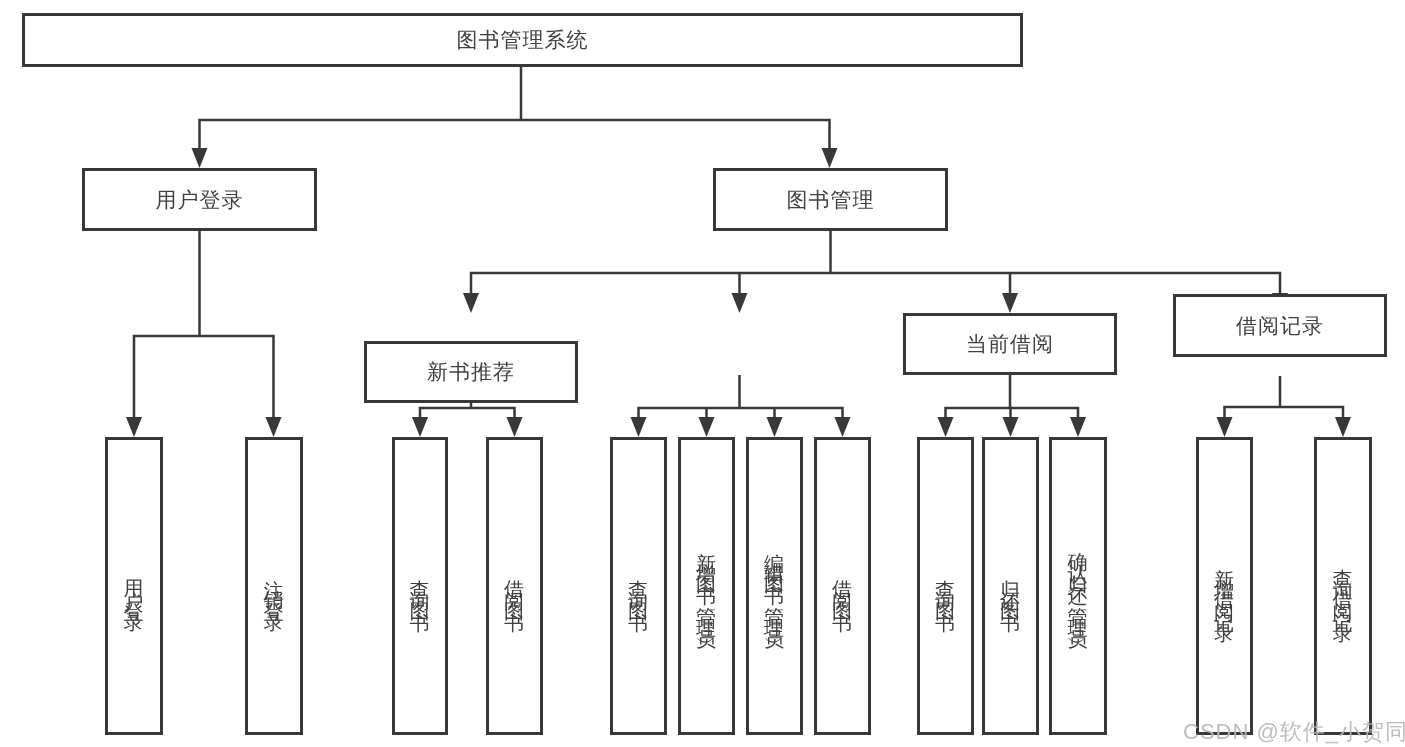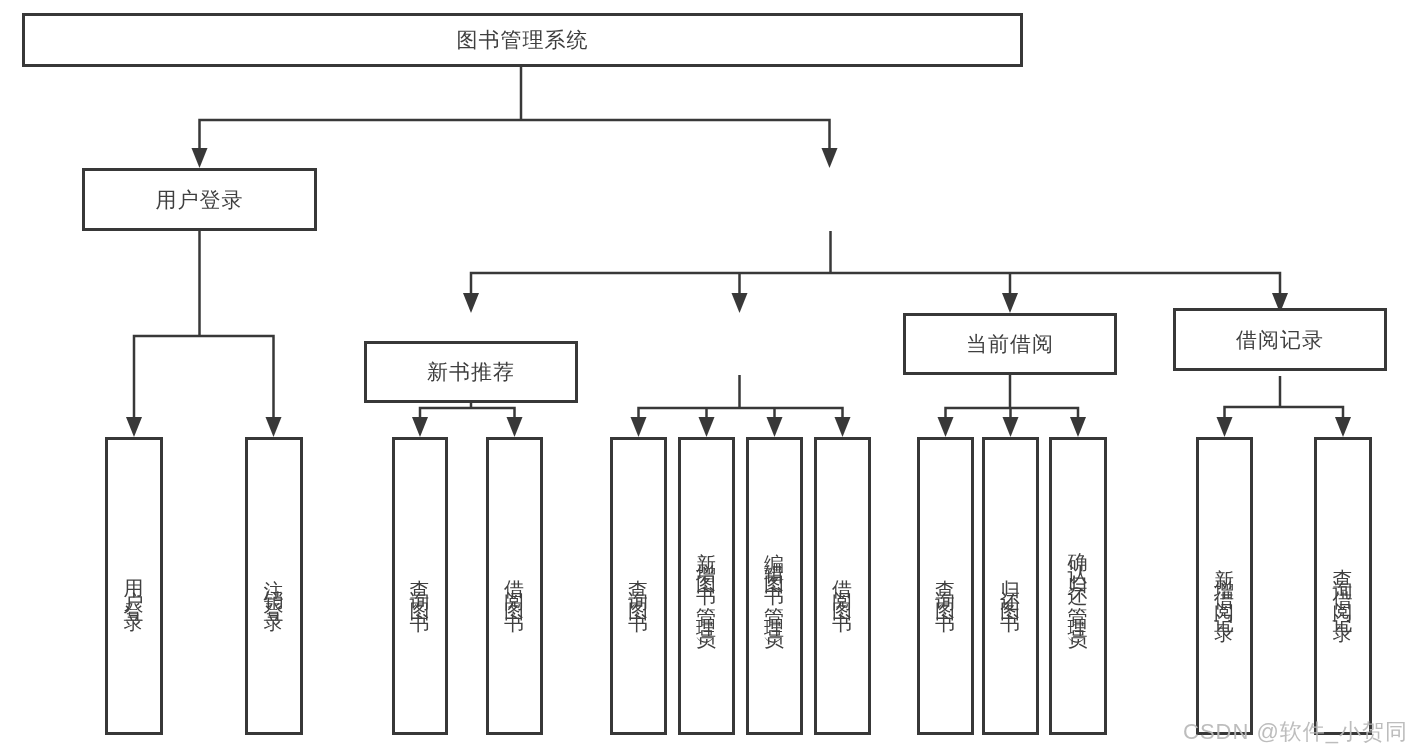--- a/index.html
+++ b/index.html
@@ -45,21 +45,21 @@
   }
   
   .n-root  { left: 22px;   top: 13px;  width: 1001px; height: 54px; }
   
   .n-l2a   { left: 82px;   top: 168px; width: 235px;  height: 63px; }
   .n-l2b   { left: 713px;  top: 168px; width: 235px;  height: 63px; }
   
   .n-l3a   { left: 364px;  top: 313px; width: 214px;  height: 62px; margin-top: 28px; }
   .n-l3b   { left: 632px;  top: 313px; width: 215px;  height: 62px; }
   .n-l3c   { left: 903px;  top: 313px; width: 214px;  height: 62px; }
-  .n-l3d   { left: 1173px; top: 308px; width: 214px;  height: 63px; }
+  .n-l3d   { left: 1173px; top: 294px; width: 214px;  height: 63px; }
   
   .leaf    { top: 437px; height: 298px; width: 57px; }
   .lf-g1a  { left: 105px;  width: 58px; }
   .lf-g1b  { left: 245px;  width: 58px; }
   .lf-g2a  { left: 392px;  width: 56px; }
   .lf-g2b  { left: 486px; }
   .lf-g3a  { left: 610px; }
   .lf-g3b  { left: 678px; }
   .lf-g3c  { left: 746px; }
   .lf-g3d  { left: 814px; }
@@ -139,20 +139,21 @@
       <path d="M1070 417 L1086 417 L1078 437 Z"></path>
 
       <path d="M1216.5 417 L1232.5 417 L1224.5 437 Z"></path>
       <path d="M1335 417 L1351 417 L1343 437 Z"></path>
     </g>
   </svg>
 
   <div class="node hnode n-root">图书管理系统</div>
 
   <div class="node hnode n-l2a">用户登录</div>
+  <div class="node hnode n-l2b">图书管理</div>
 
   <div class="node hnode n-l3a">新书推荐</div>
   <div class="node hnode n-l3c">当前借阅</div>
   <div class="node hnode n-l3d">借阅记录</div>
 
   <div class="node vnode leaf lf-g1a">
     <span>用户登录</span>
   </div>
   <div class="node vnode leaf lf-g1b">
     <span>注销登录</span>

